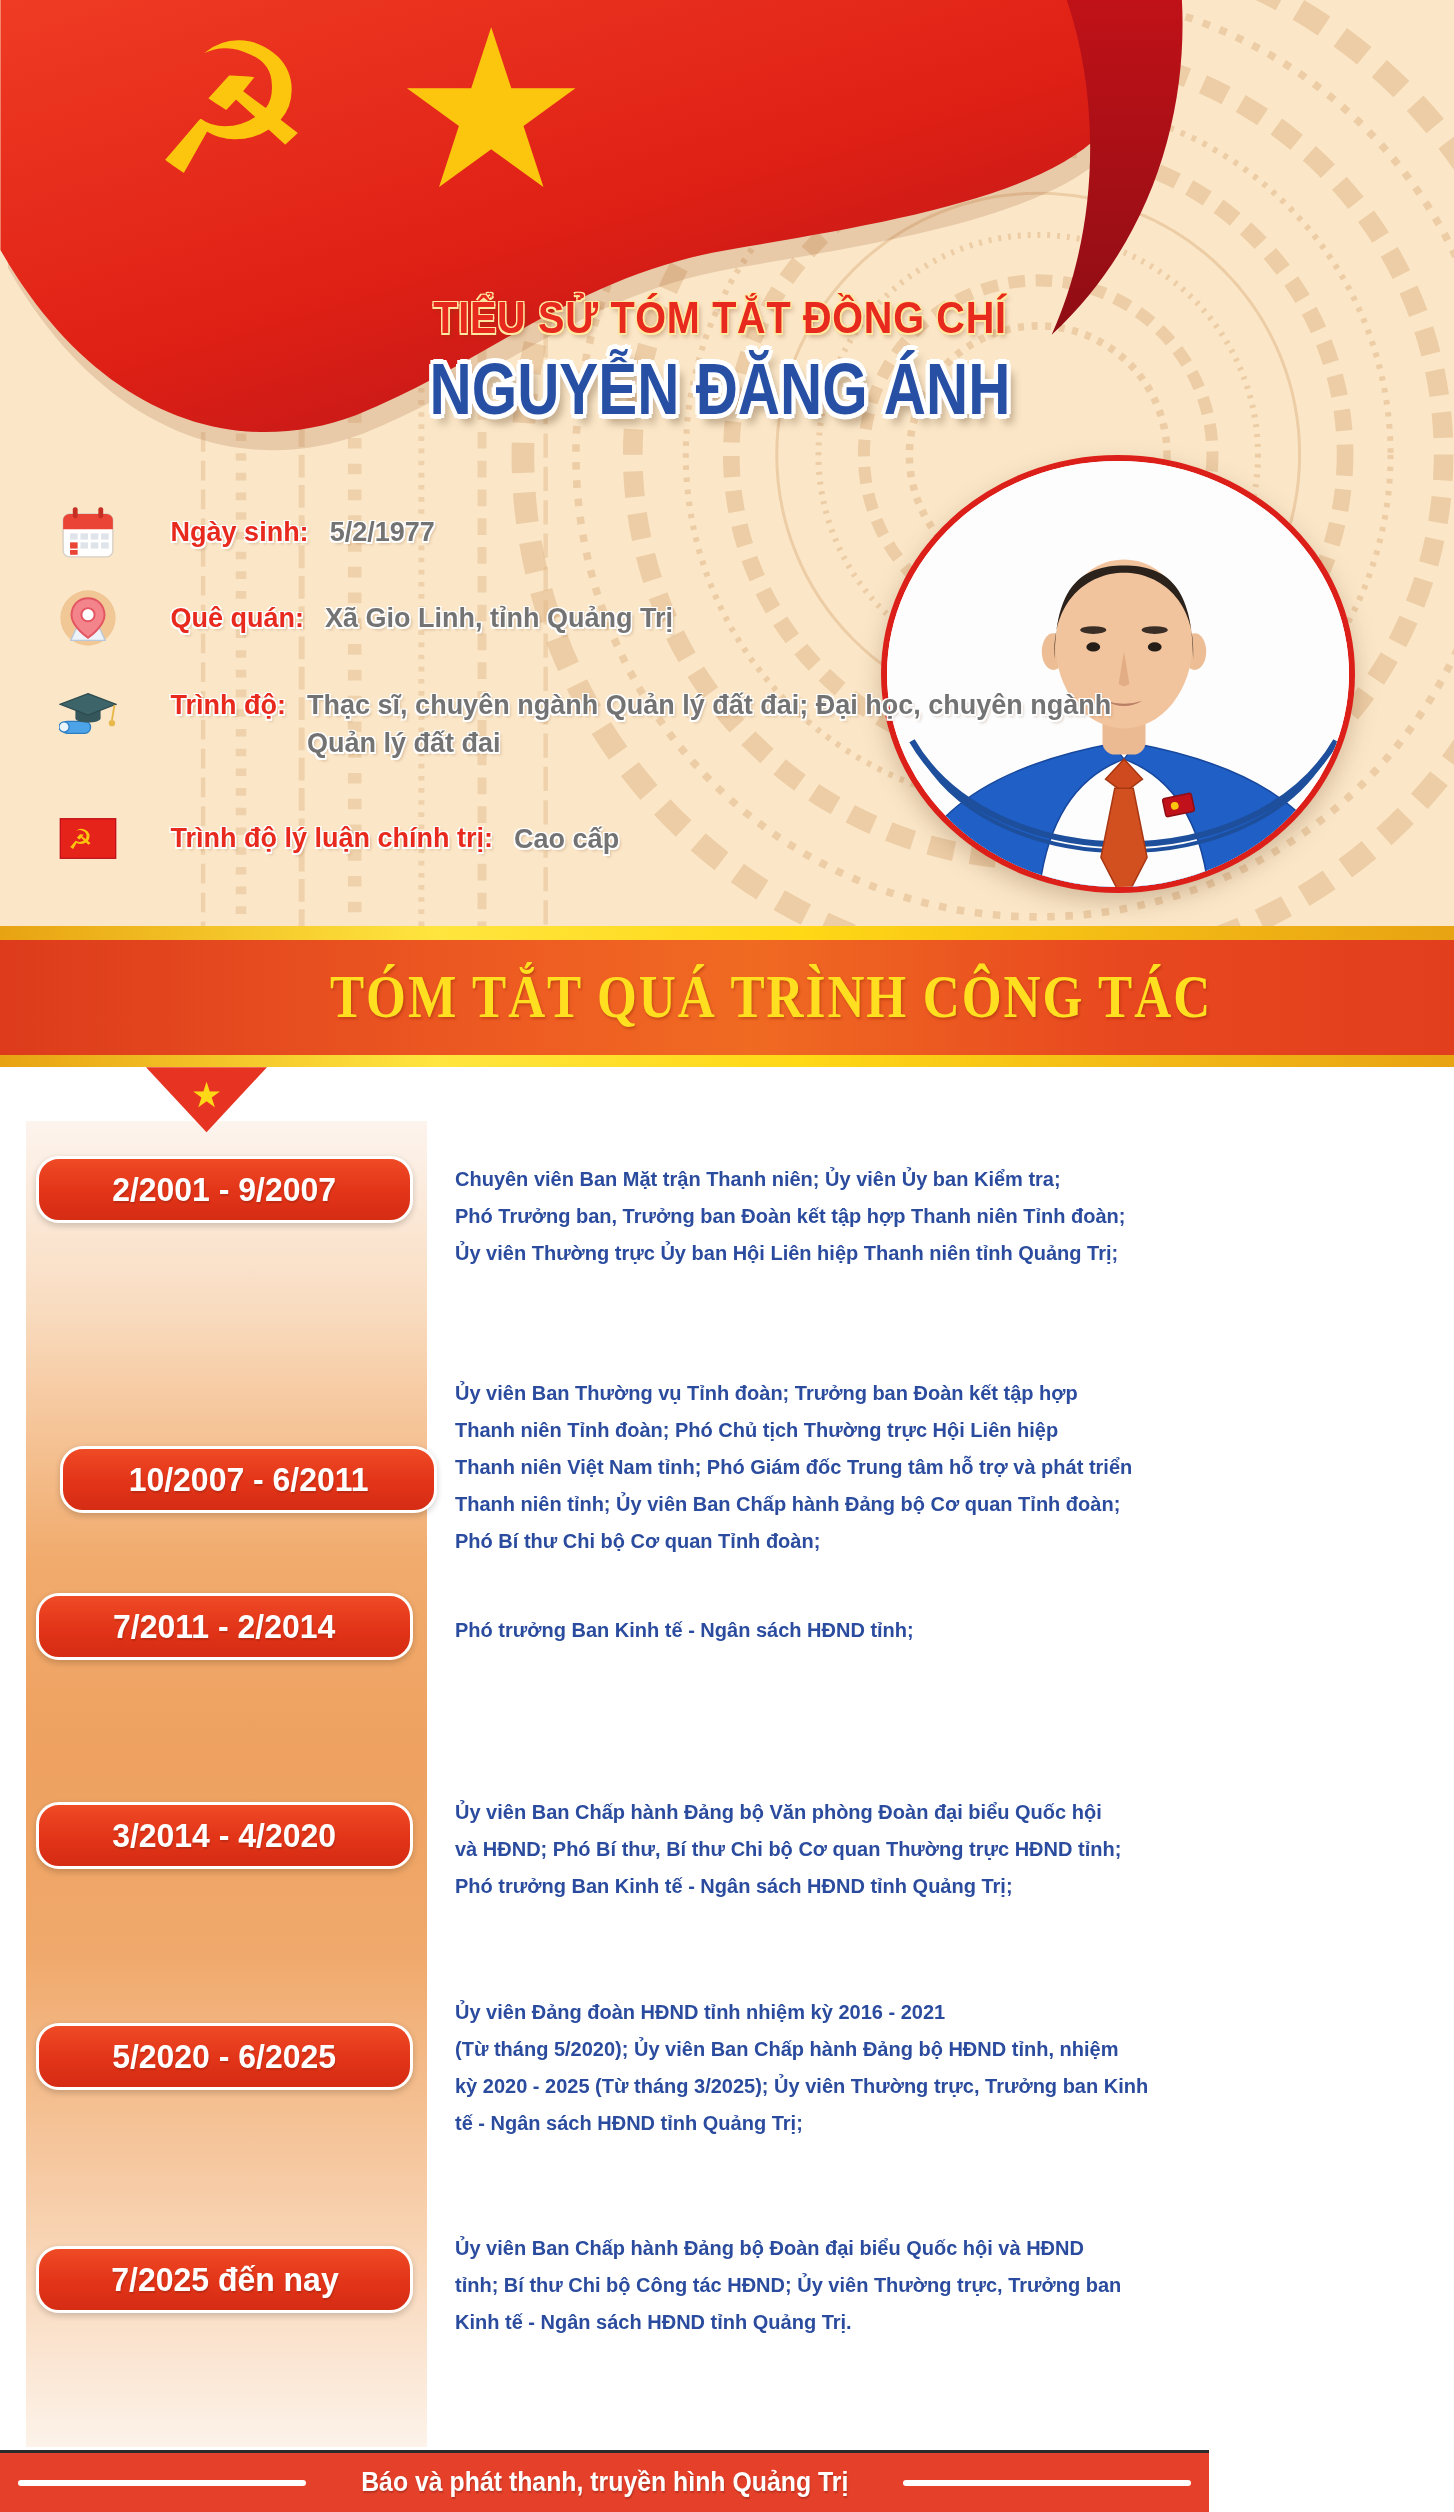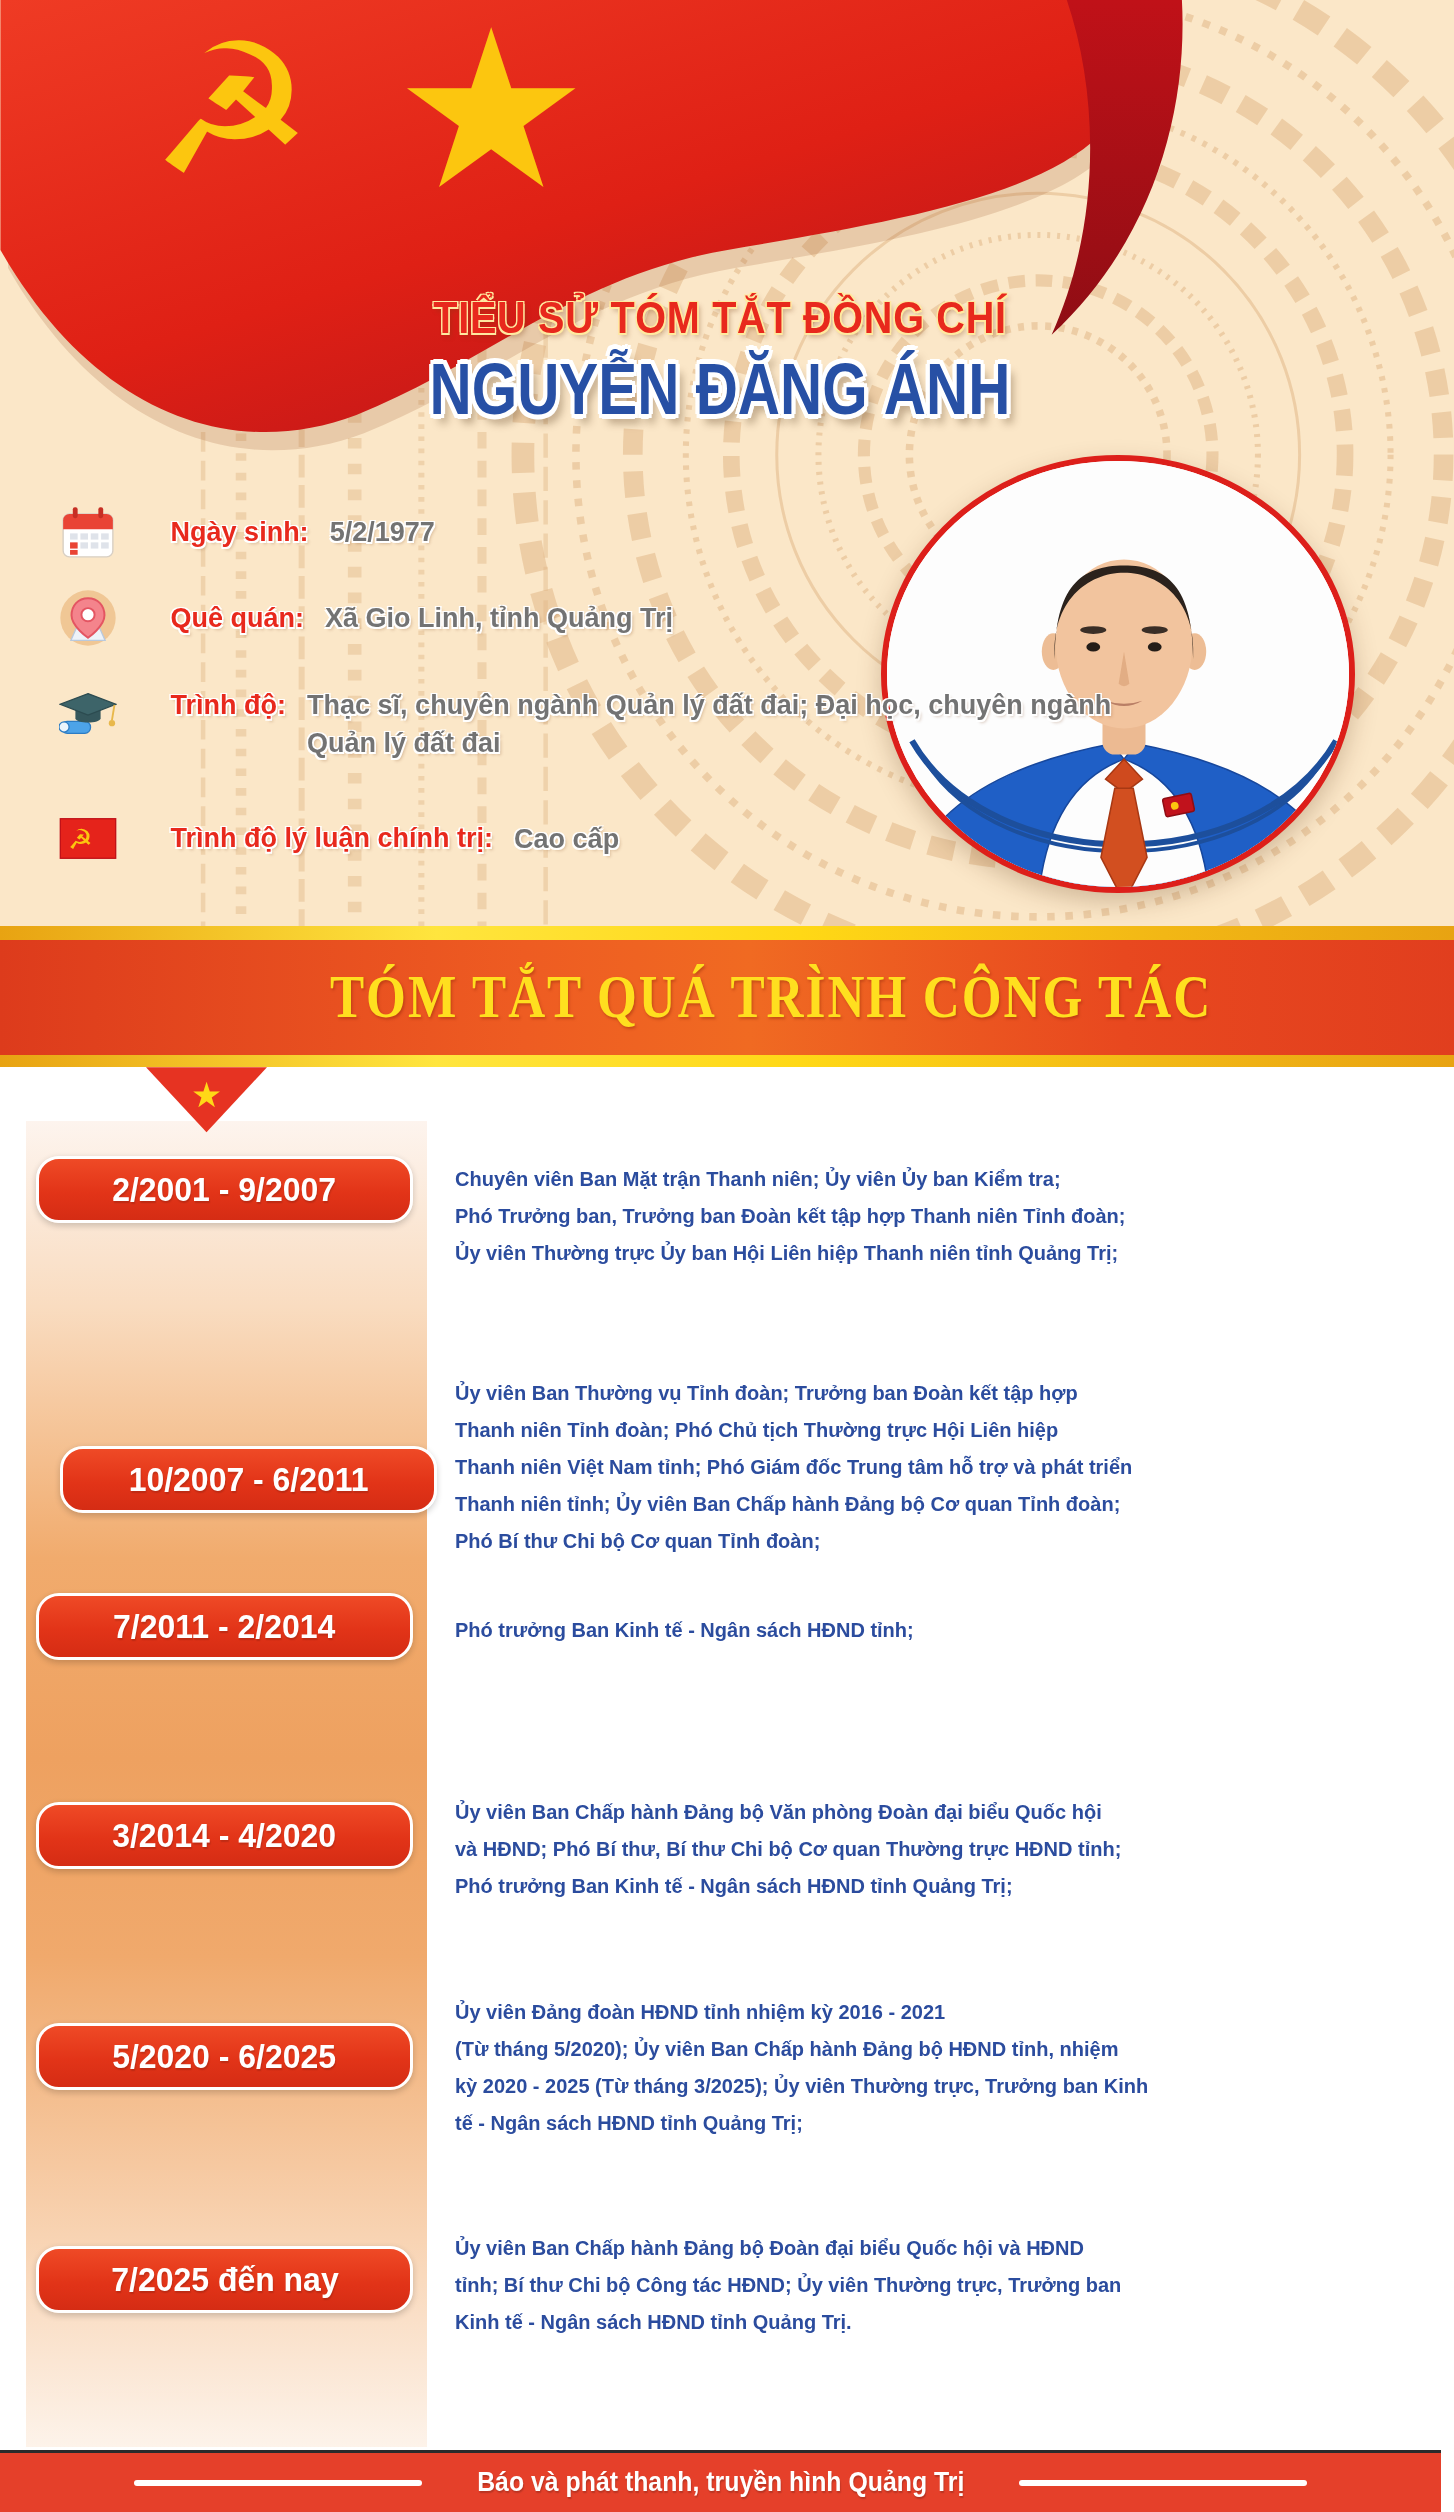--- a/index.html
+++ b/index.html
@@ -62,21 +62,21 @@
   .t-pill{position:absolute;left:36px;width:377px;height:67px;z-index:8;box-sizing:border-box;
     border:3.8px solid #fff;border-radius:23px;display:flex;align-items:center;justify-content:center;
     background:linear-gradient(180deg,#ef4a26,#e23418 55%,#d52c14);
     box-shadow:0 2.3px 6px rgba(0,0,0,.18);}
   .t-pill span{color:#fff;font-size:34px;font-weight:bold;letter-spacing:0;transform:scaleX(.94);
     text-shadow:0.8px 1.5px 1.5px rgba(0,0,0,.15);}
   .t-desc{position:absolute;left:455px;width:974px;z-index:8;
     font-size:20px;font-weight:bold;color:#2b4c9e;line-height:37px;white-space:pre-line;}
 
   
-  .footer{position:absolute;left:0;top:2450px;width:1441px;height:62px;z-index:9;}
+  .footer{position:absolute;left:0;top:2450px;width:1209px;height:62px;z-index:9;}
   .footer-topline{width:100%;height:3px;background:#2b2b2b;}
   .footer-bar{width:100%;height:59px;background:#e5402a;display:flex;align-items:center;justify-content:center;gap:34px;}
   .footer-rule{width:288px;height:6px;background:#fff;border-radius:3px;}
   .footer-text{color:#fff;font-size:27px;font-weight:bold;transform:scaleX(.92);white-space:nowrap;
     text-shadow:0.8px 1.5px 1.5px rgba(0,0,0,.2);}
 </style>
 </head>
 <body>
 
 <div class="page">

